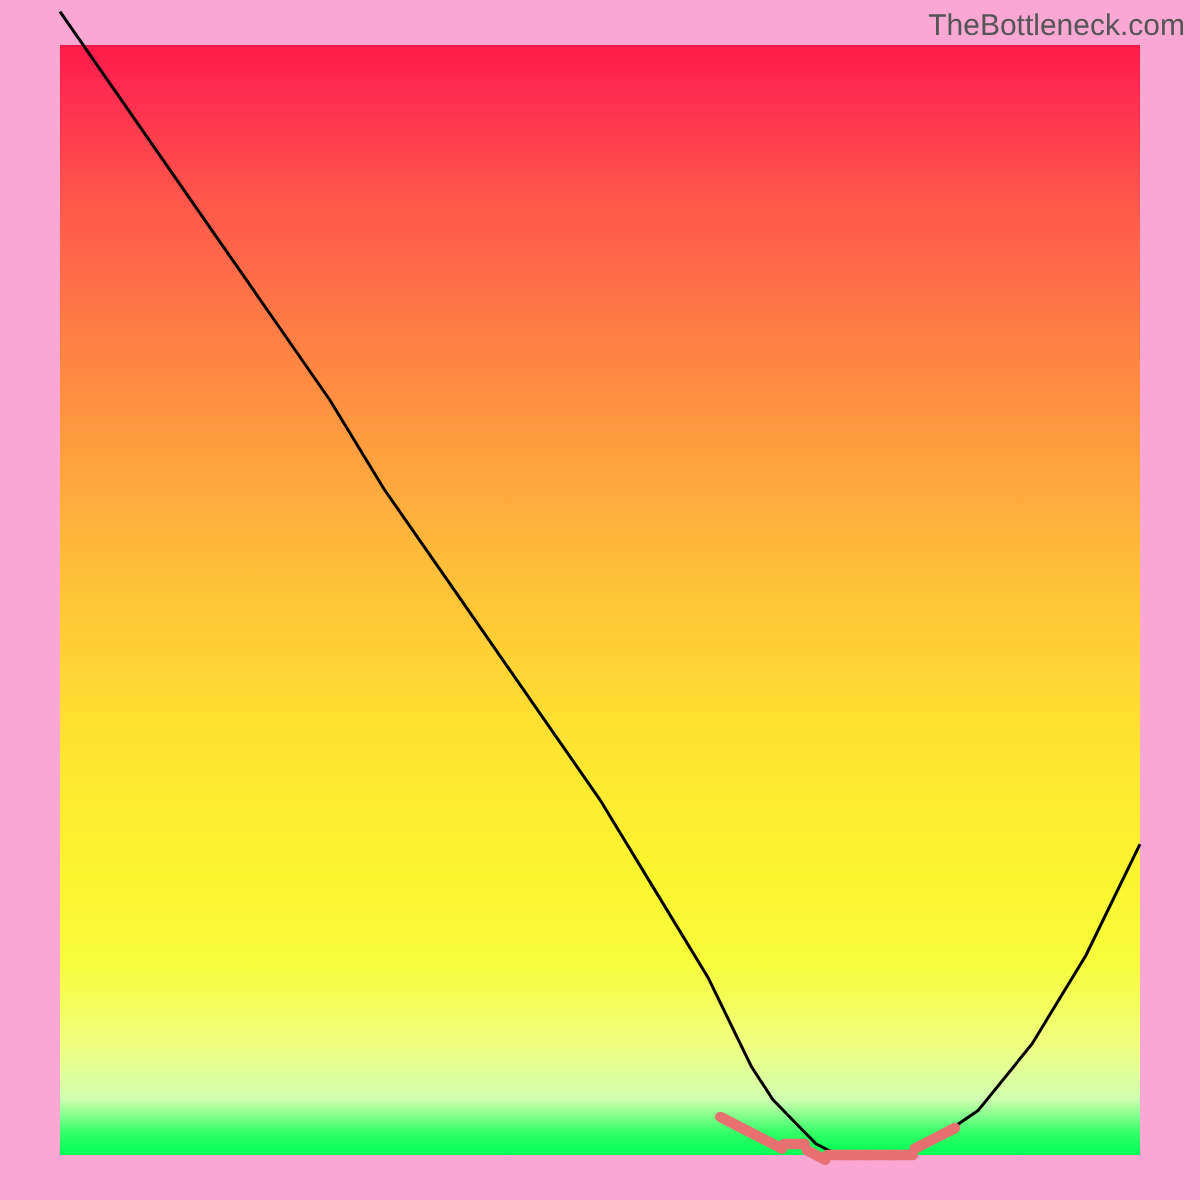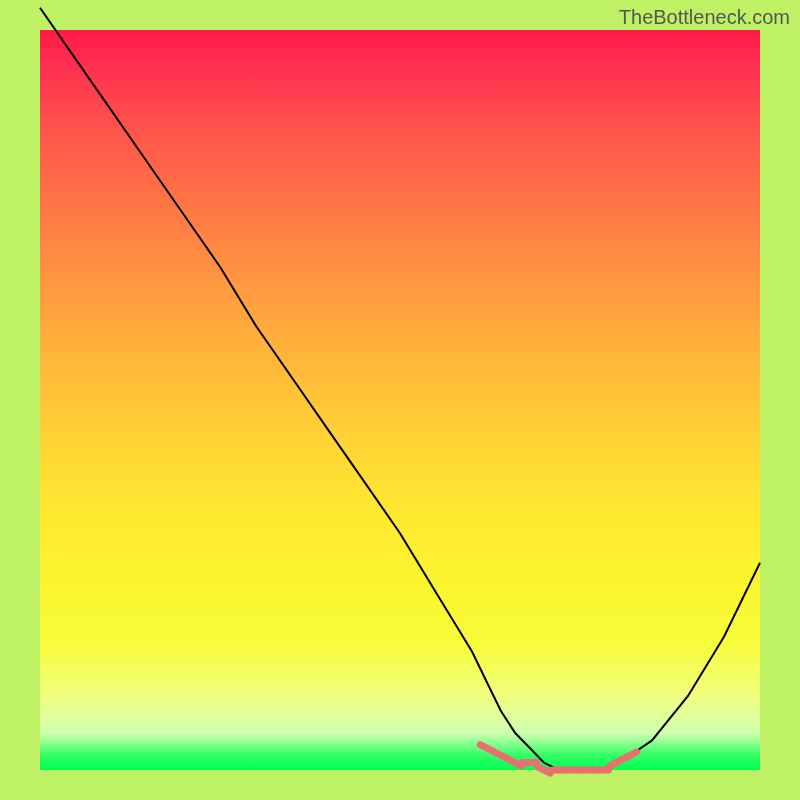--- a/index.html
+++ b/index.html
@@ -8,21 +8,21 @@
     background: #000;
     width: 800px;
     height: 800px;
     overflow: hidden;
     font-family: Arial, sans-serif;
   }
   .container {
     position: relative;
     width: 800px;
     height: 800px;
-    background: #bef264;
+    background: #f9a8d4;
   }
   .watermark {
     position: absolute;
     top: 6px;
     right: 10px;
     color: #555;
     font-size: 20px;
     font-weight: 500;
     z-index: 10;
   }

